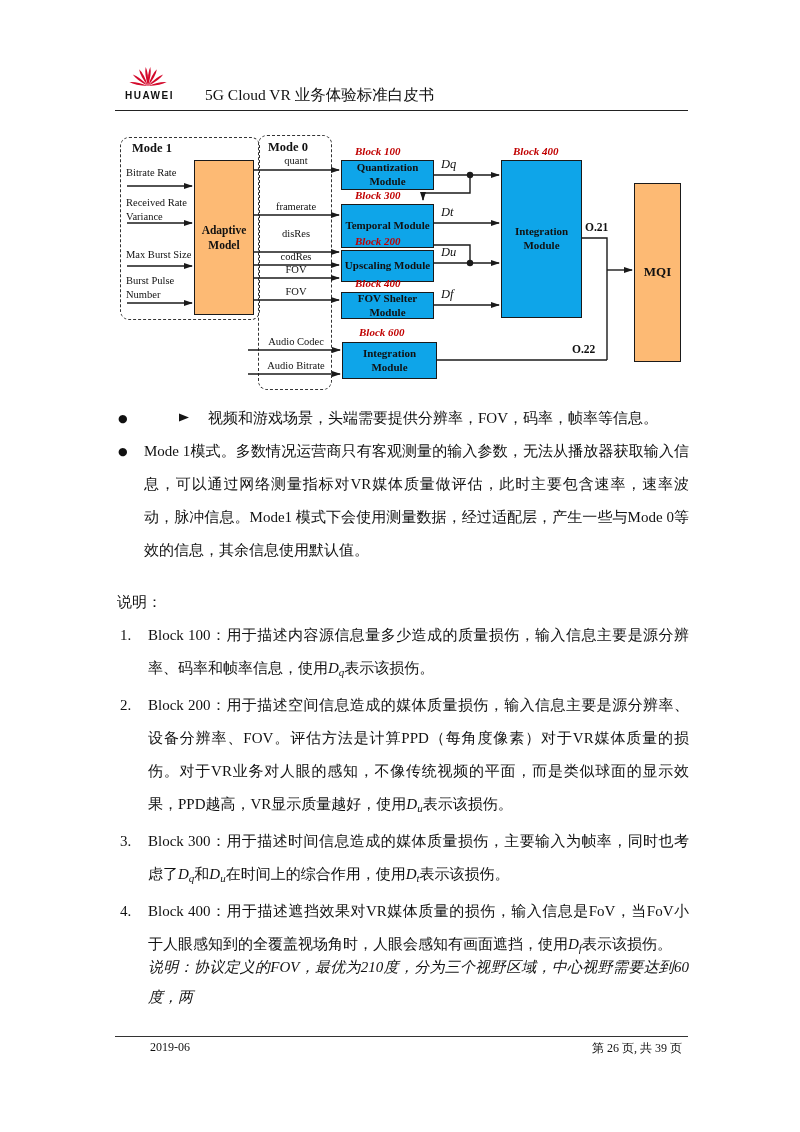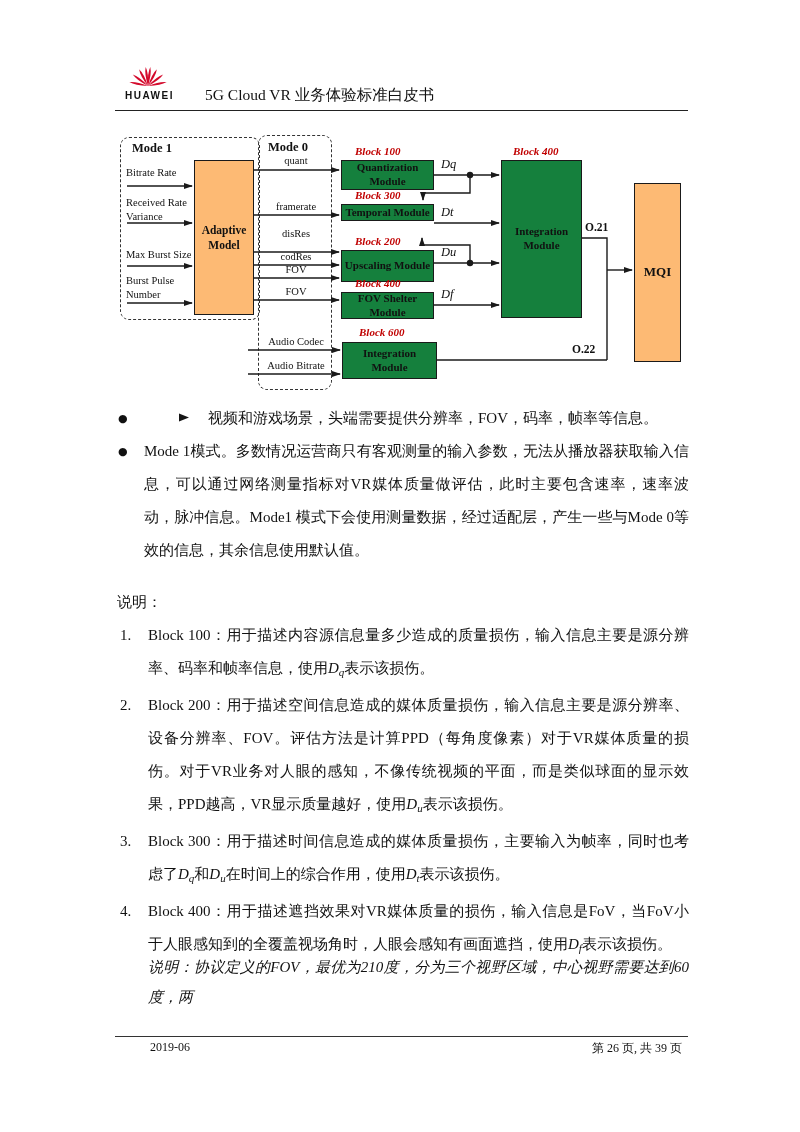--- a/index.html
+++ b/index.html
@@ -10,21 +10,21 @@
   .brand{position:absolute;left:125px;top:90px;font-family:"Liberation Sans",sans-serif;
          font-weight:bold;font-size:10px;letter-spacing:1.5px;color:#111;}
   .doc-title{position:absolute;left:205px;top:85px;font-size:15.5px;color:#111;}
   .header-rule{position:absolute;left:115px;top:110px;width:573px;border-top:1.6px solid #222;}
   
   .dash-box{position:absolute;border:1.6px dashed #333;border-radius:9px;background:transparent;}
   .dash-title{position:absolute;font-weight:bold;font-size:12.5px;}
   .solid-box{position:absolute;border:1.6px solid #1a1a1a;background:#fdba74;display:flex;
              align-items:center;justify-content:center;text-align:center;
              font-weight:bold;font-size:11.5px;line-height:1.3;}
-  .module{position:absolute;border:1.6px solid #1a1a1a;background:#15803d;display:flex;
+  .module{position:absolute;border:1.6px solid #1a1a1a;background:#0ea5e9;display:flex;
           align-items:center;justify-content:center;text-align:center;
           font-weight:bold;font-size:11px;line-height:1.25;padding:0 2px;box-sizing:border-box;}
   .blk-label{position:absolute;color:#c00000;font-weight:bold;font-style:italic;font-size:11px;white-space:nowrap;}
   .sig-label{position:absolute;font-size:10.5px;text-align:center;white-space:nowrap;}
   .in-label{position:absolute;font-size:10.5px;line-height:1.35;}
   .d-label{position:absolute;font-style:italic;font-size:12.5px;}
   .o-label{position:absolute;font-weight:bold;font-size:11.5px;}
   svg.wires{position:absolute;left:0;top:0;}
   
   .flow{position:absolute;left:115px;top:402px;width:574px;font-size:15px;line-height:33px;
@@ -116,21 +116,21 @@
   <div class="sig-label" style="left:256px;top:228px;width:80px;">disRes</div>
   <div class="sig-label" style="left:256px;top:251px;width:80px;">codRes</div>
   <div class="sig-label" style="left:256px;top:264px;width:80px;">FOV</div>
   <div class="sig-label" style="left:256px;top:286px;width:80px;">FOV</div>
   <div class="sig-label" style="left:258px;top:336px;width:76px;">Audio Codec</div>
   <div class="sig-label" style="left:258px;top:360px;width:76px;">Audio Bitrate</div>
 
   <div class="blk-label" style="left:355px;top:145px;">Block 100</div>
   <div class="module" style="left:341px;top:160px;width:93px;height:30px;">Quantization Module</div>
   <div class="blk-label" style="left:355px;top:189px;text-align:center;">Block 300</div>
-  <div class="module" style="left:341px;top:204px;width:93px;height:17px;">Temporal Module</div>
+  <div class="module" style="left:341px;top:204px;width:93px;height:44px;">Temporal Module</div>
   <div class="blk-label" style="left:355px;top:235px;">Block 200</div>
   <div class="module" style="left:341px;top:250px;width:93px;height:32px;">Upscaling Module</div>
   <div class="blk-label" style="left:355px;top:277px;">Block 400</div>
   <div class="module" style="left:341px;top:292px;width:93px;height:27px;">FOV Shelter Module</div>
   <div class="blk-label" style="left:359px;top:326px;">Block 600</div>
   <div class="module" style="left:342px;top:342px;width:95px;height:37px;">Integration Module</div>
   <div class="blk-label" style="left:513px;top:145px;">Block 400</div>
   <div class="module" style="left:501px;top:160px;width:81px;height:158px;">Integration Module</div>
 
   <div class="d-label" style="left:441px;top:157px;">Dq</div>

